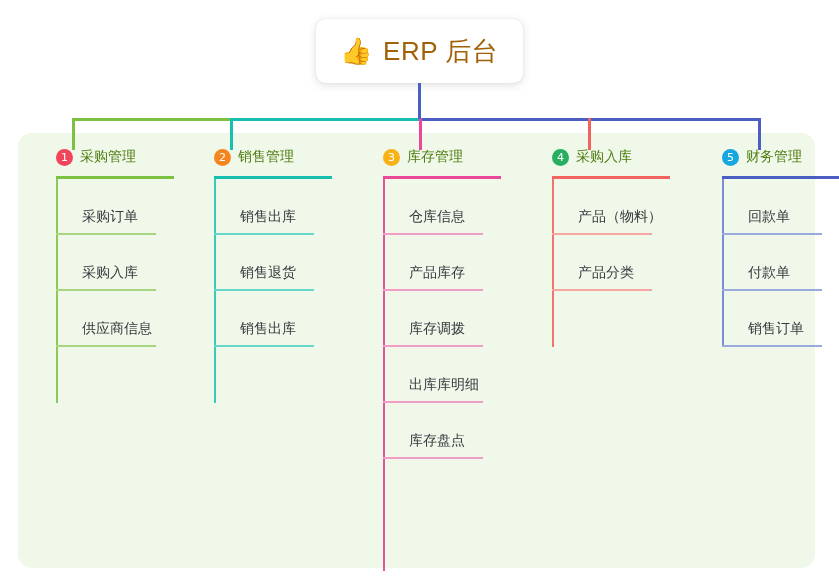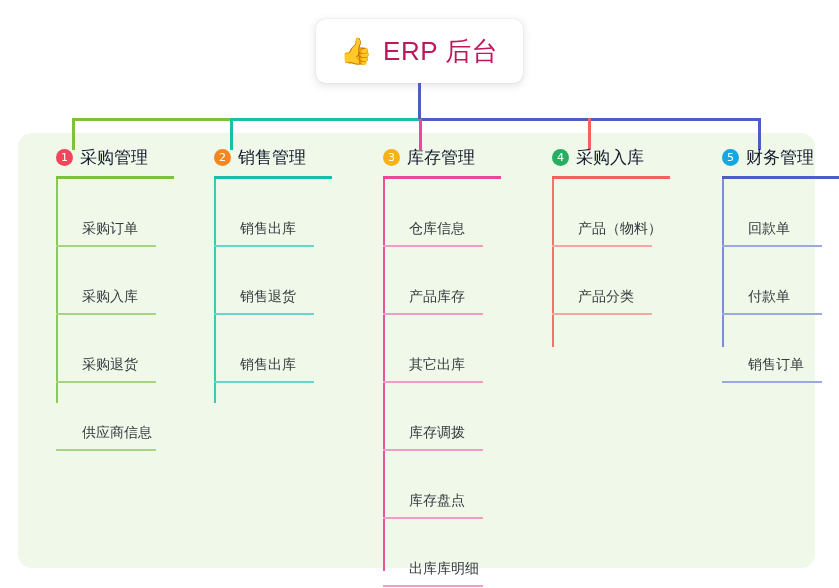--- a/index.html
+++ b/index.html
@@ -31,21 +31,21 @@
     gap: 10px;
     box-sizing: border-box;
   }
   #root-card .thumb {
     font-size: 26px;
     line-height: 1;
     color: #f2b02c;
   }
   #root-card .root-title {
     font-size: 26px;
-    color: #be185d;
+    color: #a16207;
     letter-spacing: .5px;
     white-space: nowrap;
   }
 
   
   .conn {
     position: absolute;
   }
 
   
@@ -99,22 +99,22 @@
     height: 17px;
     border-radius: 50%;
     color: #ffffff;
     font-size: 11px;
     line-height: 17px;
     text-align: center;
     flex: 0 0 auto;
     font-family: "DejaVu Sans", sans-serif;
   }
   .col-title {
-    font-size: 17px;
-    color: #0f172a;
+    font-size: 14px;
+    color: #4d7c0f;
     white-space: nowrap;
   }
   .col-rule {
     margin-top: 7px;
     margin-left: 22px;
     height: 3px;
     width: 118px;
   }
 
   
@@ -124,21 +124,21 @@
     padding-top: 0px;
   }
   .spine {
     position: absolute;
     left: 0px;
     top: 0px;
     width: 2px;
   }
   .child {
     position: relative;
-    height: 68px;
+    height: 56px;
     box-sizing: border-box;
   }
   .child-label {
     position: absolute;
     left: 26px;
     bottom: 9px;
     font-size: 14px;
     color: #35393e;
     white-space: nowrap;
   }
@@ -184,24 +184,20 @@
         <div class="spine" style="background: rgb(141, 200, 90); height: 224px;"></div>
         <div class="child">
           <span class="child-label">采购订单</span>
           <div class="child-rule" style="background: rgb(169, 213, 131);"></div>
         </div>
         <div class="child">
           <span class="child-label">采购入库</span>
           <div class="child-rule" style="background: rgb(169, 213, 131);"></div>
         </div>
         <div class="child">
-          <span class="child-label">采购退货</span>
-          <div class="child-rule" style="background: rgb(169, 213, 131);"></div>
-        </div>
-        <div class="child">
           <span class="child-label">供应商信息</span>
           <div class="child-rule" style="background: rgb(169, 213, 131);"></div>
         </div>
       </div>
     </div>
     <div class="column" style="left: 192px;">
       <div class="col-header">
         <span class="badge" style="background: rgb(245, 134, 31);">2</span>
         <span class="col-title">销售管理</span>
       </div>
@@ -232,33 +228,29 @@
         <div class="spine" style="background: rgb(232, 84, 156); height: 392px;"></div>
         <div class="child">
           <span class="child-label">仓库信息</span>
           <div class="child-rule" style="background: rgb(241, 157, 197);"></div>
         </div>
         <div class="child">
           <span class="child-label">产品库存</span>
           <div class="child-rule" style="background: rgb(241, 157, 197);"></div>
         </div>
         <div class="child">
-          <span class="child-label">其它出库</span>
-          <div class="child-rule" style="background: rgb(241, 157, 197);"></div>
-        </div>
-        <div class="child">
           <span class="child-label">库存调拨</span>
           <div class="child-rule" style="background: rgb(241, 157, 197);"></div>
         </div>
         <div class="child">
+          <span class="child-label">出库库明细</span>
+          <div class="child-rule" style="background: rgb(241, 157, 197);"></div>
+        </div>
+        <div class="child">
           <span class="child-label">库存盘点</span>
-          <div class="child-rule" style="background: rgb(241, 157, 197);"></div>
-        </div>
-        <div class="child">
-          <span class="child-label">出库库明细</span>
           <div class="child-rule" style="background: rgb(241, 157, 197);"></div>
         </div>
       </div>
     </div>
     <div class="column" style="left: 530px;">
       <div class="col-header">
         <span class="badge" style="background: rgb(39, 174, 96);">4</span>
         <span class="col-title">采购入库</span>
       </div>
       <div class="col-rule" style="background: rgb(242, 99, 95);"></div>

